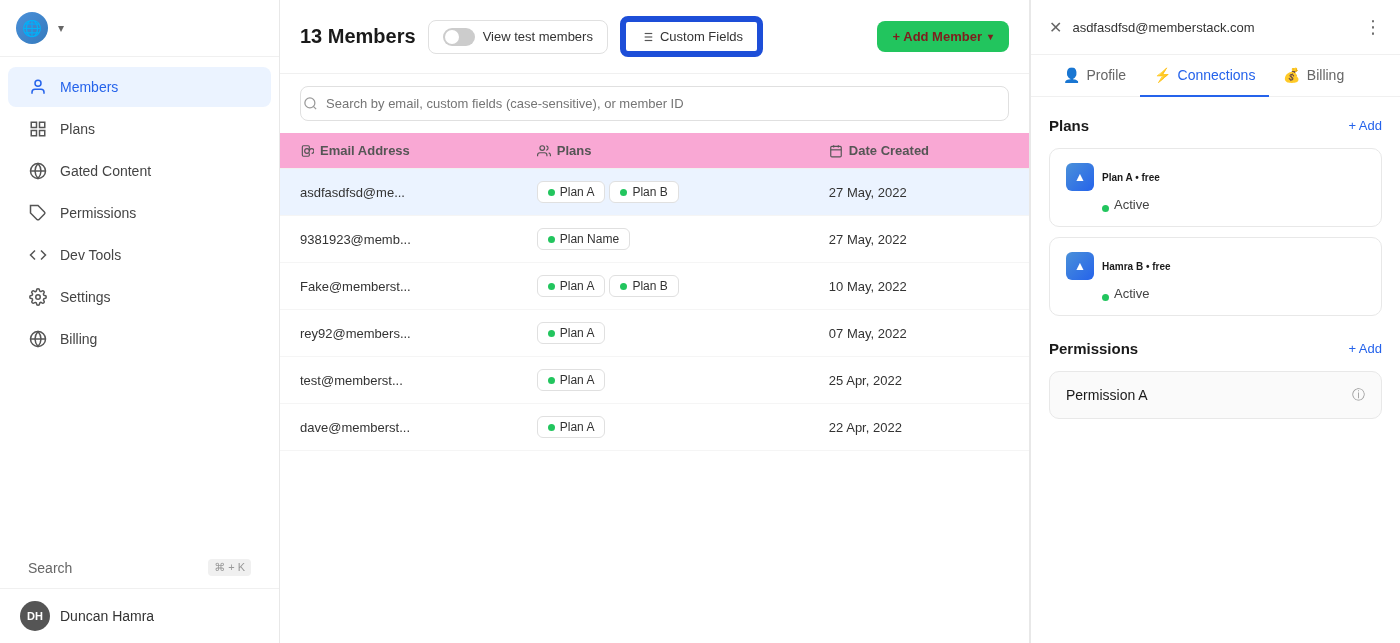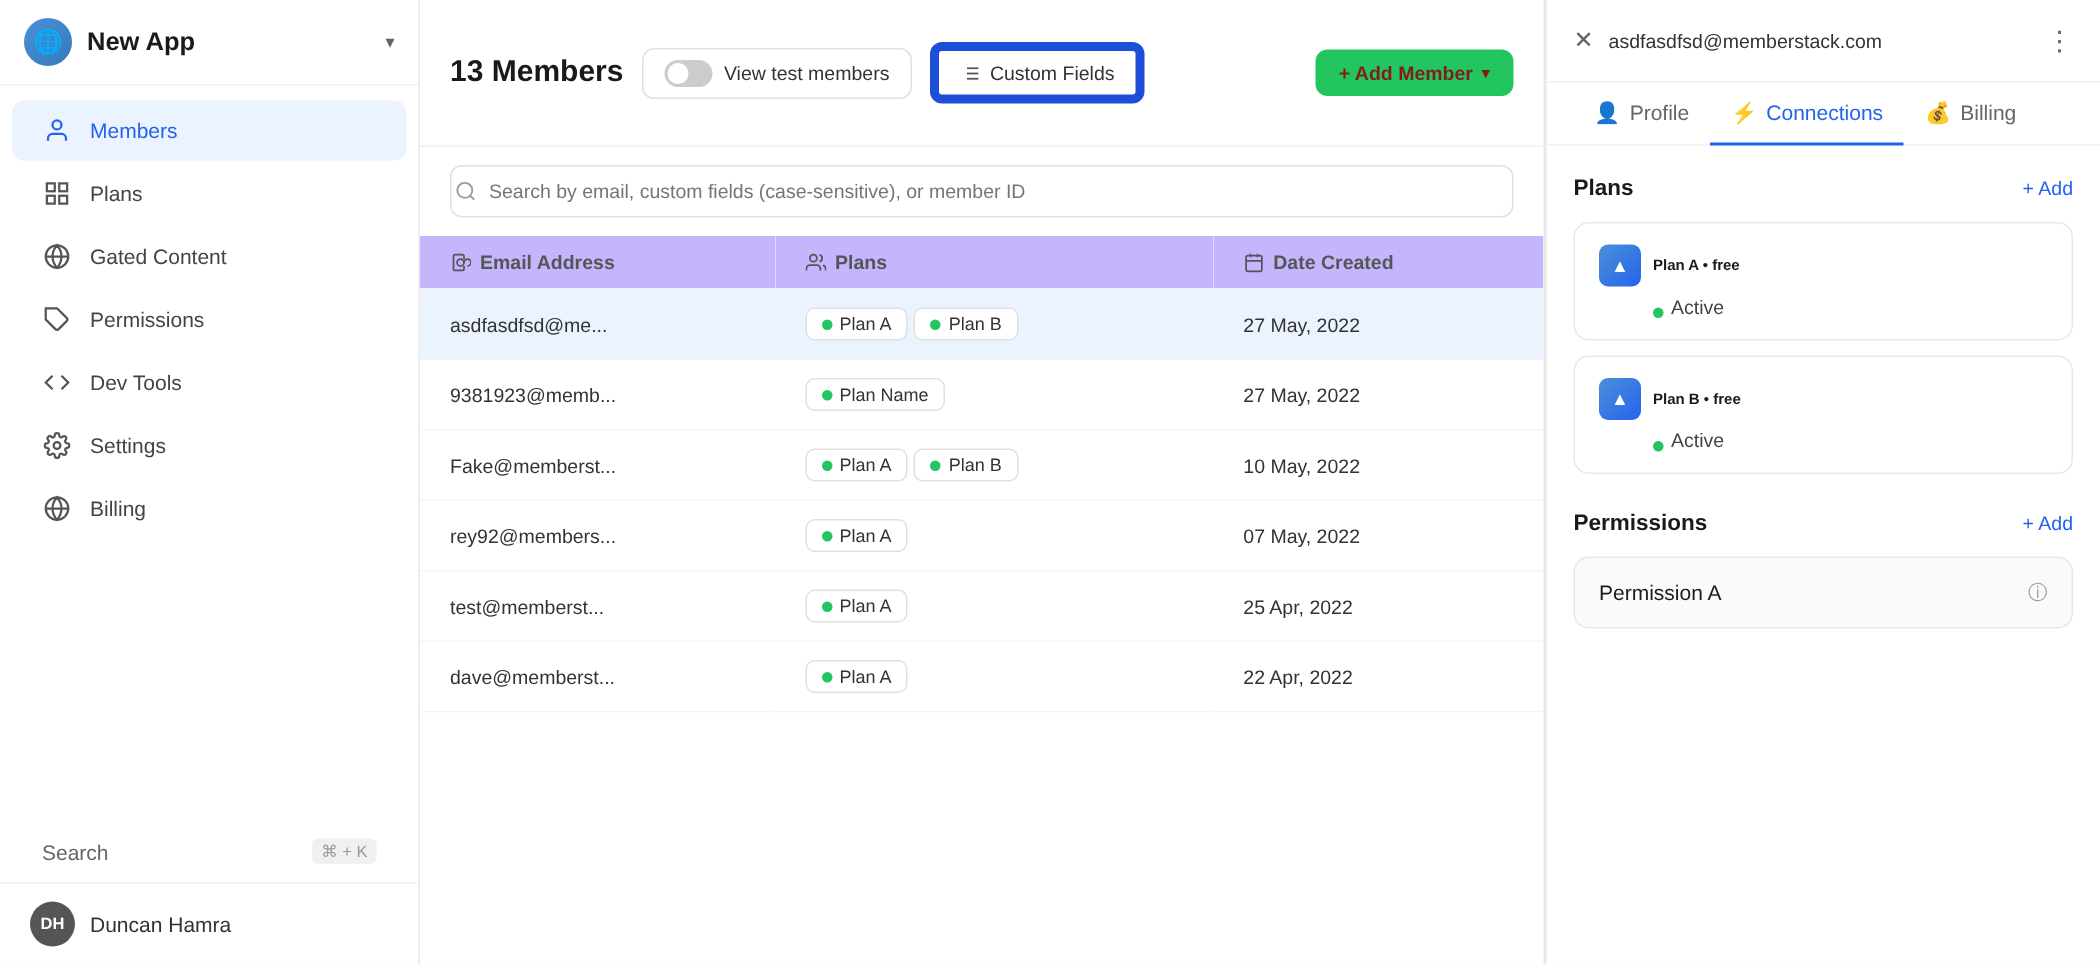--- a/index.html
+++ b/index.html
@@ -47,21 +47,21 @@
     }
     .avatar-name { font-size: 14px; font-weight: 500; color: #333; }
 
     
     .members-panel {
       flex: 1; background: #fff; margin: 0; border-radius: 0;
       display: flex; flex-direction: column; border-right: 1px solid #e8e8e8; min-width: 0; overflow: hidden;
     }
 
     .members-header {
-      display: flex; align-items: center; padding: 28px 20px; gap: 12px; border-bottom: 1px solid #f0f0f0;
+      display: flex; align-items: center; padding: 16px 20px; gap: 12px; border-bottom: 1px solid #f0f0f0;
       flex-shrink: 0;
     }
     .members-count { font-size: 20px; font-weight: 700; color: #1a1a1a; flex-shrink: 0; }
 
     .toggle-btn {
       display: flex; align-items: center; gap: 8px; padding: 7px 14px;
       border: 1px solid #e0e0e0; border-radius: 8px; background: #fff; cursor: pointer;
       font-size: 13px; color: #333; font-weight: 500;
     }
     .toggle-switch {
@@ -91,21 +91,21 @@
     }
     .search-bar input {
       border: none; outline: none; flex: 1; font-size: 13px; color: #666;
       background: transparent;
     }
 
     .table-container { flex: 1; overflow-y: auto; }
     table { width: 100%; border-collapse: collapse; }
     thead th {
       text-align: right; padding: 10px 20px; font-size: 13px; font-weight: 600; color: #555;
-      border-bottom: 1px solid #f0f0f0; background: #c4b5fd; position: sticky; top: 0;
+      border-bottom: 1px solid #f0f0f0; background: #f9a8d4; position: sticky; top: 0;
     }
     tbody tr { border-bottom: 1px solid #f5f5f5; cursor: pointer; }
     tbody tr.selected { background: #EBF3FF; }
     tbody td { padding: 12px 20px; font-size: 13px; color: #333; }
 
     .plan-badge {
       display: inline-flex; align-items: center; gap: 5px;
       padding: 3px 10px; border-radius: 6px; font-size: 12px; font-weight: 500;
       border: 1px solid #e0e0e0; background: #fff; margin-right: 4px;
     }
@@ -165,21 +165,20 @@
     
     .content-area { display: flex; flex: 1; min-width: 0; height: 100%; }
     .members-wrapper { flex: 1; display: flex; flex-direction: column; min-width: 0; }
   </style>
 </head>
 <body>
 
 <div id="sidebar">
   <div class="sidebar-header">
     <div class="sidebar-logo">🌐</div>
-    <span class="sidebar-app-name">New App</span>
     <span class="chevron-icon">▾</span>
   </div>
 
   <nav class="sidebar-nav">
 
     <div class="nav-item active">
       <span class="nav-icon">
         <svg width="18" height="18" viewBox="0 0 24 24" fill="none" stroke="#2563EB" stroke-width="2">
             <path d="M20 21v-2a4 4 0 0 0-4-4H8a4 4 0 0 0-4 4v2"></path>
             <circle cx="12" cy="7" r="4"></circle>
@@ -420,21 +419,21 @@
         </div>
         <div class="plan-status">
           <span class="status-dot"></span>
           <span>Active</span>
         </div>
       </div>
 
       <div class="plan-card">
         <div class="plan-card-header">
           <div class="plan-logo">▲</div>
-          <span class="plan-card-name">Plan B • free</span>
+          <span class="plan-card-name">Hamra B • free</span>
         </div>
         <div class="plan-status">
           <span class="status-dot"></span>
           <span>Active</span>
         </div>
       </div>
 
       <div class="permissions-section">
         <div class="section-header">
           <span class="section-title">Permissions</span>

